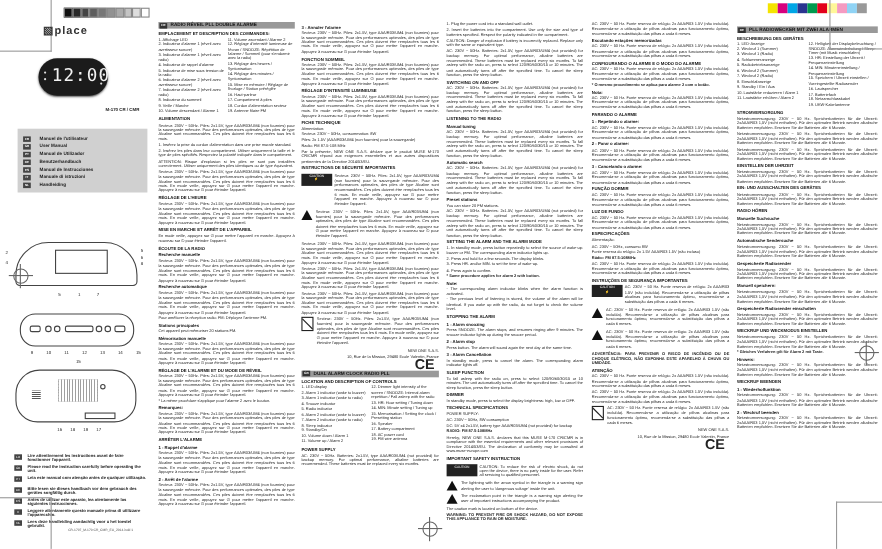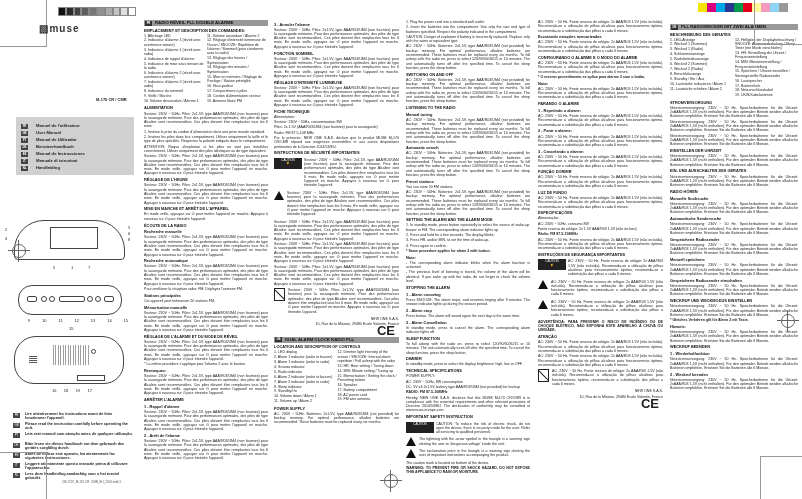--- a/index.html
+++ b/index.html
@@ -64,21 +64,29 @@
       <span style="background: rgb(42, 42, 42);"></span>
       <span style="background: rgb(68, 68, 68);"></span>
       <span style="background: rgb(94, 94, 94);"></span>
       <span style="background: rgb(119, 119, 119);"></span>
       <span style="background: rgb(145, 145, 145);"></span>
       <span style="background: rgb(170, 170, 170);"></span>
       <span style="background: rgb(196, 196, 196);"></span>
       <span style="background: rgb(221, 221, 221);"></span>
       <span style="background: rgb(255, 255, 255);"></span>
     </div>
-  <div class="logo">▧<span>muse</span></div>
+  <div class="logo">▧<span>place</span></div>
+  <div class="clock">
+    <span class="time">12:00</span>
+    <span class="d" style="left:5px;top:12px"></span>
+    <span class="d" style="left:5px;top:18px"></span>
+    <span class="d" style="left:56px;top:10px"></span>
+    <span class="d" style="left:56px;top:16px"></span>
+    <span class="d" style="left:56px;top:22px"></span>
+  </div>
   <div class="model">M-170 CR / CMR</div>
   <div class="langbox" id="langbox">
       <div class="langrow">
         <span class="flag">FR</span>
         <span>Manuel de l'utilisateur</span>
       </div>
       <div class="langrow">
         <span class="flag">GB</span>
         <span>User Manual</span>
       </div>

